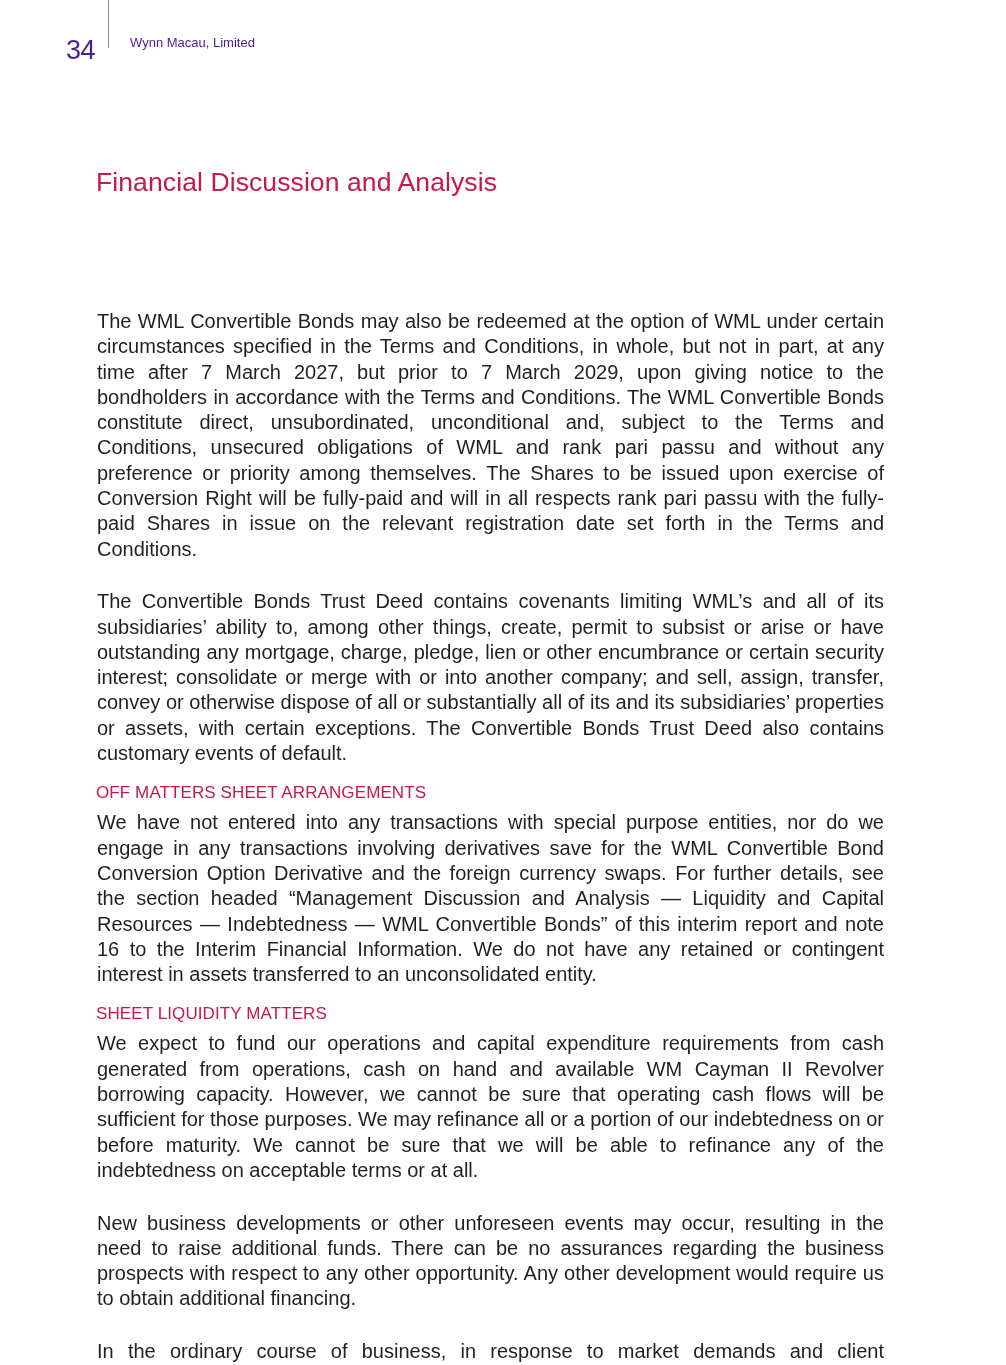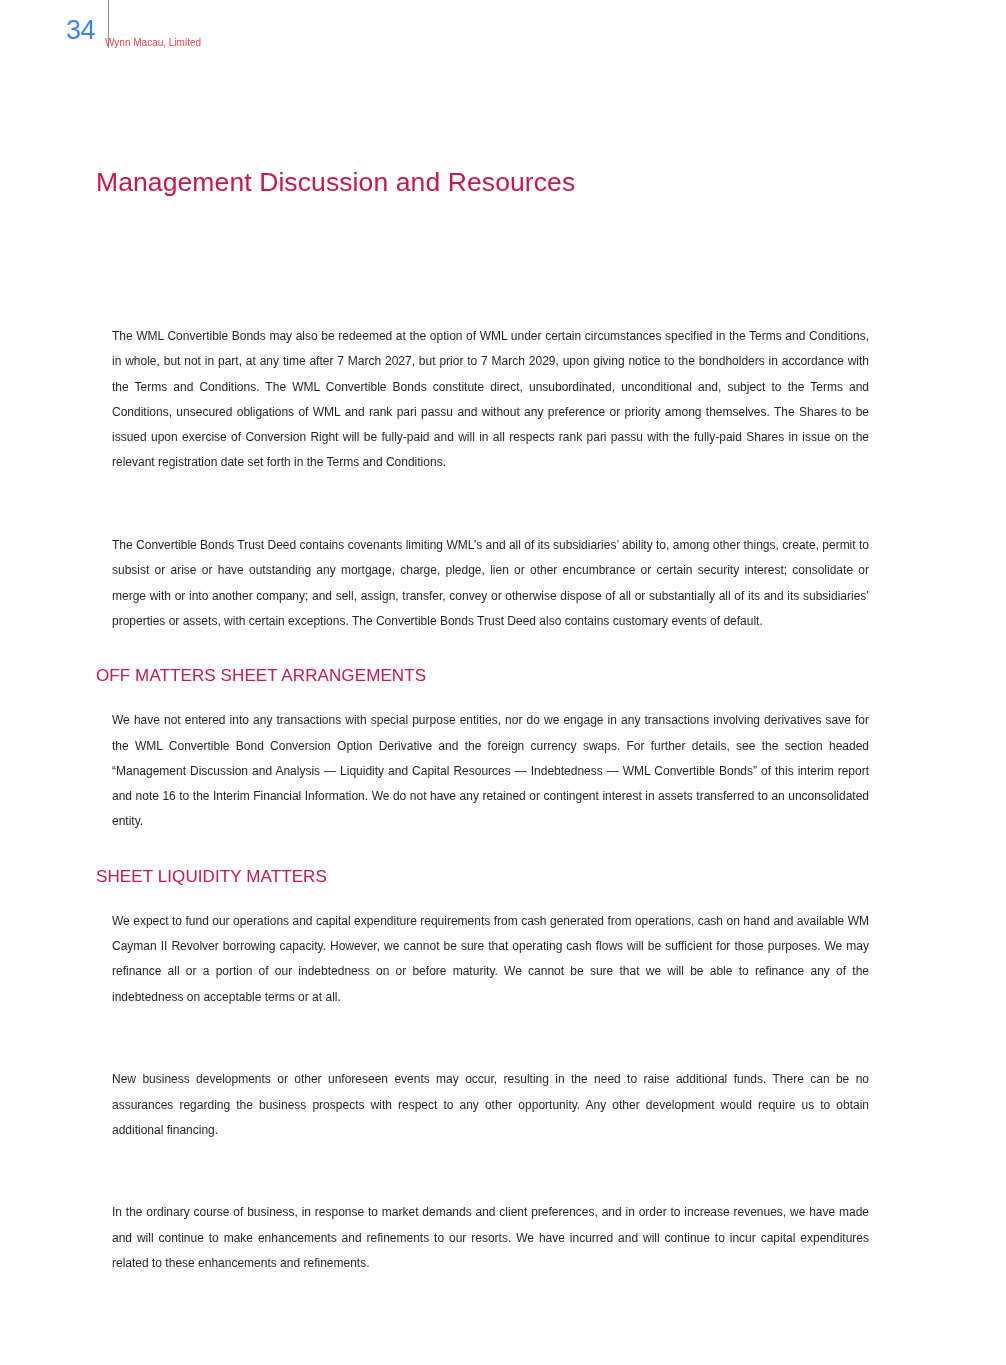--- a/index.html
+++ b/index.html
@@ -1,40 +1,40 @@
 <!DOCTYPE html>
 <html><head>
   <meta charset="utf-8">
   <style>
     html, body { margin: 0; padding: 0; background: #ffffff; }
     body { width: 1006px; height: 1365px; position: relative; overflow: hidden;
            font-family: "Liberation Sans", "DejaVu Sans", sans-serif; color: #231f20; }
-    .page-number { position: absolute; left: 66px; top: 12px; font-size: 27px; color: #3b82f6;
+    .page-number { position: absolute; left: 66px; top: 32px; font-size: 27px; color: #4c1d95;
                    font-family: "Liberation Sans", sans-serif; letter-spacing: -0.5px; line-height: 36px; }
     .header-rule { position: absolute; left: 108px; top: 0; width: 1px; height: 48px; background: #8c8c8c; }
-    .company-name { position: absolute; left: 105px; top: 36px; font-size: 10px; color: #ef4444; line-height: 14px; }
+    .company-name { position: absolute; left: 130px; top: 36px; font-size: 13px; color: #4c1d95; line-height: 14px; }
     .page-title { position: absolute; left: 96px; top: 164px; margin: 0; font-weight: normal;
                   font-size: 26.5px; color: #c8174a; line-height: 36px; letter-spacing: 0.1px; }
     .content { position: absolute; left: 96px; top: 308px; width: 789px; }
-    .para { margin: 16px; font-size: 12px; line-height: 25.3px; text-align: justify; color: #231f20;
+    .para { margin: 1px; font-size: 20px; line-height: 25.3px; text-align: justify; color: #231f20;
             font-family: "Liberation Sans", sans-serif; }
     .gap { height: 25.3px; }
     .section-heading { margin: 0; font-weight: normal; font-size: 17px; line-height: 25px; color: #c8174a;
                        padding-top: 13px; padding-bottom: 4px; letter-spacing: 0.1px; }
   </style>
 </head>
 <body>
 
 <div>
   <span class="page-number">34</span>
   <div class="header-rule"></div>
   <span class="company-name">Wynn Macau, Limited</span>
 </div>
 
-<h1 class="page-title">Management Discussion and Resources</h1>
+<h1 class="page-title">Financial Discussion and Analysis</h1>
 
 <div class="content">
   <p class="para">The WML Convertible Bonds may also be redeemed at the option of WML under certain circumstances specified in the Terms and Conditions, in whole, but not in part, at any time after 7 March 2027, but prior to 7 March 2029, upon giving notice to the bondholders in accordance with the Terms and Conditions. The WML Convertible Bonds constitute direct, unsubordinated, unconditional and, subject to the Terms and Conditions, unsecured obligations of WML and rank pari passu and without any preference or priority among themselves. The Shares to be issued upon exercise of Conversion Right will be fully-paid and will in all respects rank pari passu with the fully-paid Shares in issue on the relevant registration date set forth in the Terms and Conditions.</p>
   <div class="gap"></div>
   <p class="para">The Convertible Bonds Trust Deed contains covenants limiting WML’s and all of its subsidiaries’ ability to, among other things, create, permit to subsist or arise or have outstanding any mortgage, charge, pledge, lien or other encumbrance or certain security interest; consolidate or merge with or into another company; and sell, assign, transfer, convey or otherwise dispose of all or substantially all of its and its subsidiaries’ properties or assets, with certain exceptions. The Convertible Bonds Trust Deed also contains customary events of default.</p>
 
   <div>
     <h2 class="section-heading">OFF MATTERS SHEET ARRANGEMENTS</h2>
     <p class="para">We have not entered into any transactions with special purpose entities, nor do we engage in any transactions involving derivatives save for the WML Convertible Bond Conversion Option Derivative and the foreign currency swaps. For further details, see the section headed “Management Discussion and Analysis — Liquidity and Capital Resources — Indebtedness — WML Convertible Bonds” of this interim report and note 16 to the Interim Financial Information. We do not have any retained or contingent interest in assets transferred to an unconsolidated entity.</p>
   </div>

